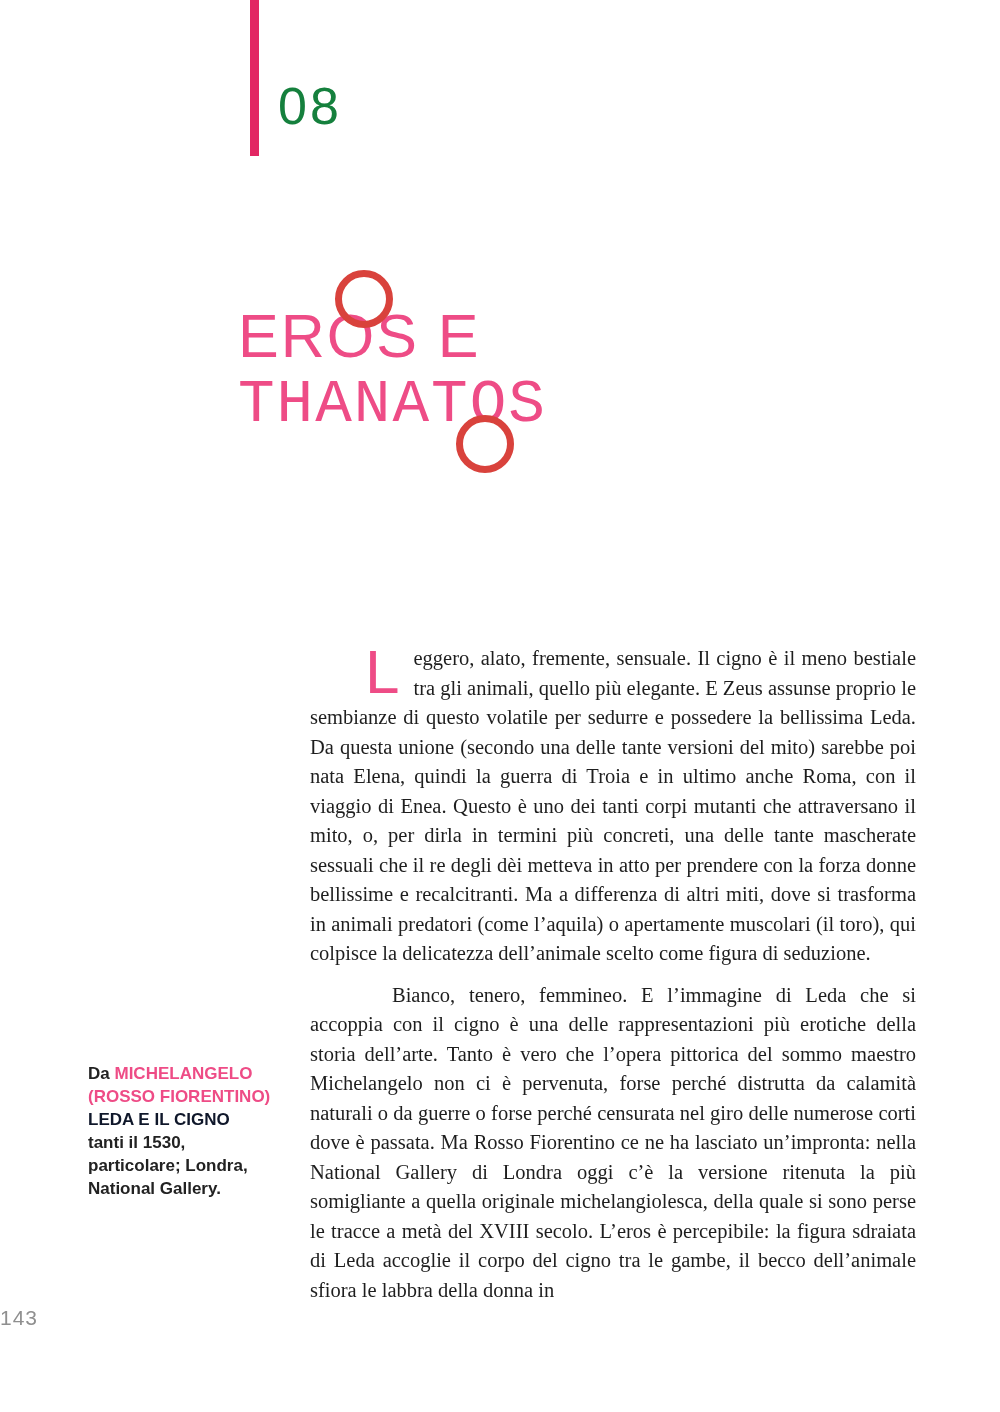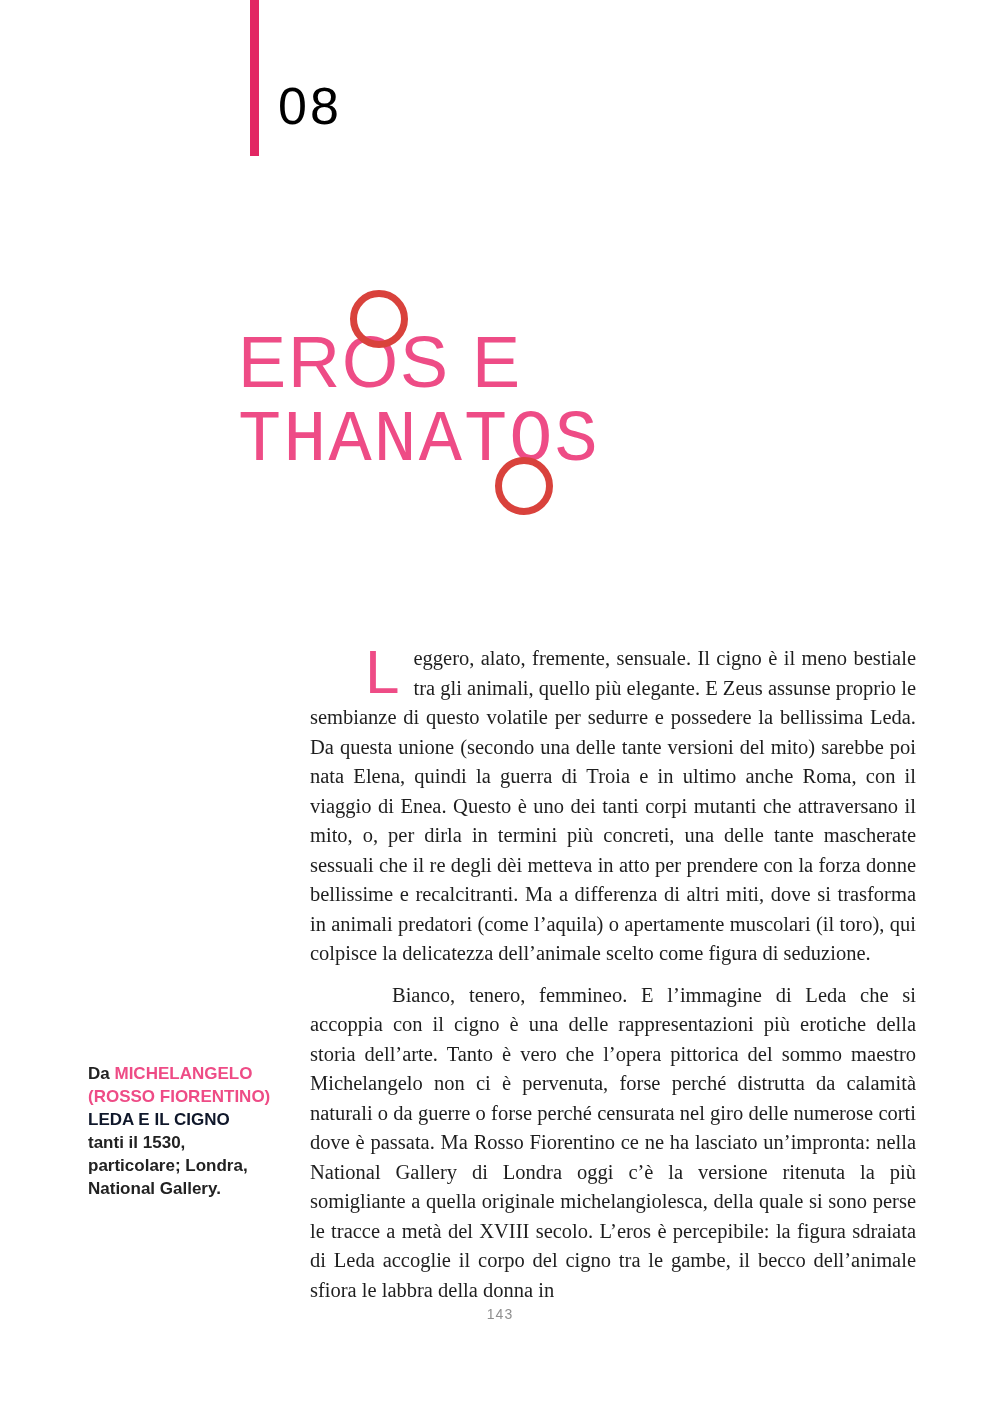--- a/index.html
+++ b/index.html
@@ -11,27 +11,27 @@
   }
 
   
   .chapter-bar {
     position:absolute; left:250px; top:0; width:9px; height:156px;
     background:#e22763;
   }
   .chapter-number {
     position:absolute; left:278px; top:76px;
     font-size:52px; font-weight:400; letter-spacing:3px;
-    color:#000000;
+    color:#15803d;
   }
 
   
   .title {
-    position:absolute; left:238px; top:326px;
-    color:#ee4c86; font-size:72px; font-weight:400;
+    position:absolute; left:238px; top:306px;
+    color:#ee4c86; font-size:61px; font-weight:400;
     letter-spacing:2px; line-height:1; white-space:nowrap;
   }
   .t-line2 { margin-top:7px;font-family:Liberation Mono, monospace; }
   .o-wrap { position:relative; display:inline-block; }
   .ring {
     position:absolute; width:58px; height:58px;
     border:7px solid #d9423c; border-radius:50%;
   }
   .ring-up   { left:8px;  top:-36px; }
   .ring-down { left:-14px; bottom:-38px; }
@@ -57,22 +57,21 @@
     position:absolute; left:88px; top:1062px; width:192px;
     font-size:17px; font-weight:bold; line-height:23px;
     color:#222222;
   }
   .caption .pink    { color:#ee4c86; }
   .caption .crimson { color:#0f172a; }
 
   
   .page-number {
     position:absolute; left:0; right:0; top:1306px;
-    text-align:center;
-    font-size:14px; letter-spacing:1px; color:#8f8f8f;
+    font-size:21px; letter-spacing:1px; color:#8f8f8f;
   }
 </style>
 </head>
 <body>
 
 <div class="page">
 
   <div class="chapter-bar"></div>
   <div class="chapter-number">08</div>
 

